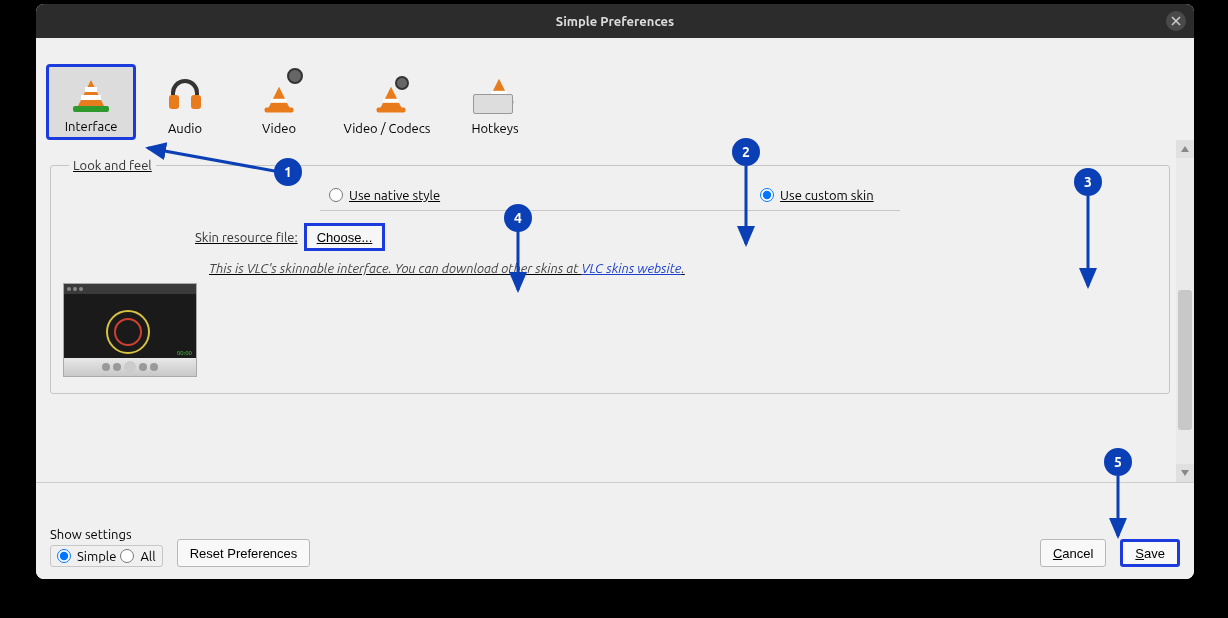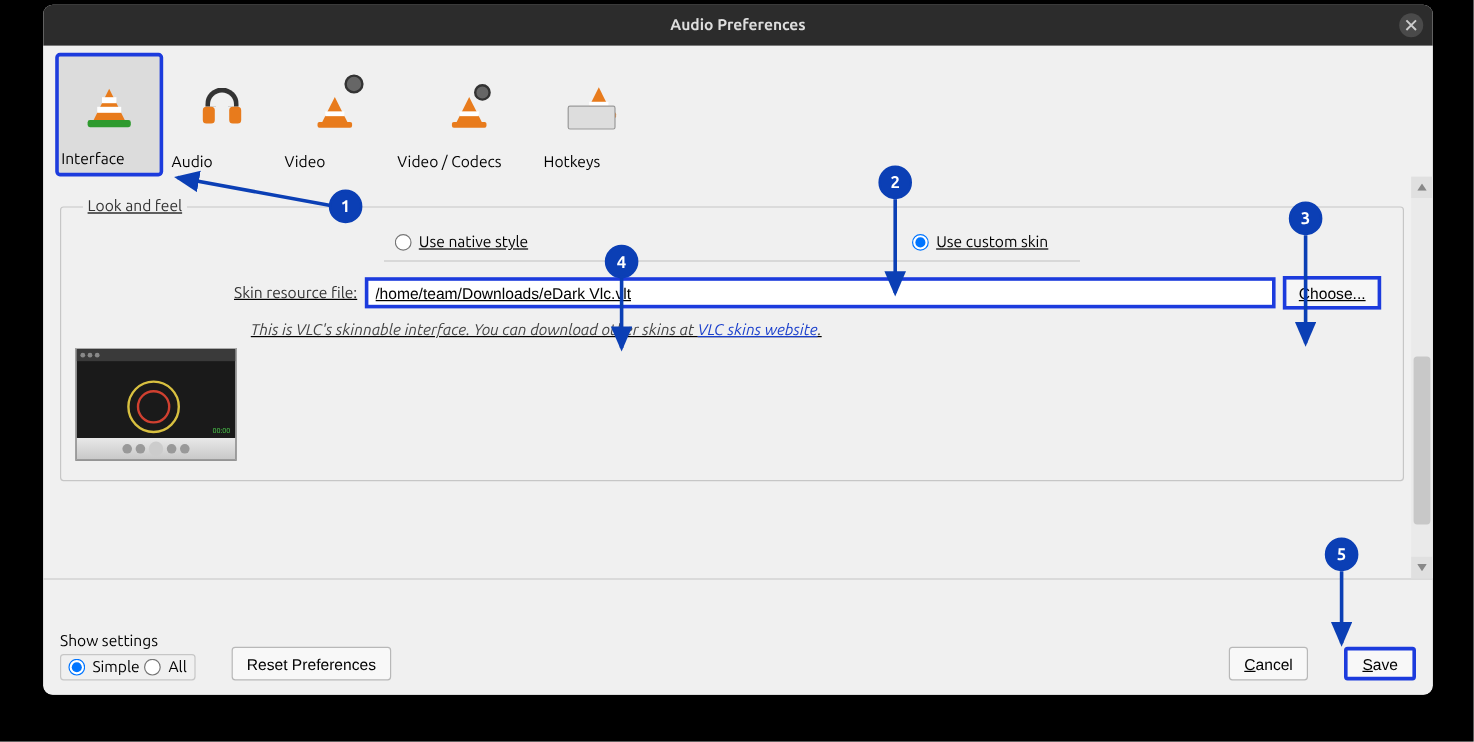--- a/index.html
+++ b/index.html
@@ -3,21 +3,21 @@
 <meta charset="utf-8">
 <style>
 * { box-sizing: border-box; margin: 0; padding: 0; }
 body { font-family: "Ubuntu", "Segoe UI", sans-serif; background: #000; width: 1228px; height: 618px; position: relative; overflow: hidden; }
 .window { position: absolute; left: 36px; top: 4px; width: 1158px; height: 575px; background: #f0f0f0; border-radius: 8px; box-shadow: 0 10px 40px rgba(0,0,0,0.6); display: flex; flex-direction: column; overflow: hidden; }
 .titlebar { background: #2c2c2c; color: #ddd; height: 34px; display: flex; align-items: center; justify-content: center; position: relative; font-weight: 600; font-size: 13px; }
 .close-btn { position: absolute; right: 8px; top: 7px; width: 20px; height: 20px; border-radius: 50%; background: #4a4a4a; color: #ccc; display: flex; align-items: center; justify-content: center; font-size: 12px; cursor: pointer; }
 .close-btn svg { width: 10px; height: 10px; }
 .content { flex: 1; display: flex; flex-direction: column; padding: 0; background: #f0f0f0; }
 .tabs { display: flex; gap: 4px; padding: 6px 10px 0 10px; }
-.tab { display: flex; flex-direction: column; justify-content: flex-end; width: 90px; height: 103px; padding: 4px 2px; border: 1px solid transparent; border-radius: 4px; cursor: pointer; font-size: 13px; }
+.tab { display: flex; flex-direction: column; align-items: center; justify-content: flex-end; width: 90px; height: 76px; padding: 4px 2px; border: 1px solid transparent; border-radius: 4px; cursor: pointer; font-size: 13px; margin-top: 20px; }
 .tab.selected { border: 3px solid #1c3bdd; background: #dcdcdc; }
 .tab .icon-wrap { flex: 1; display: flex; align-items: center; justify-content: center; }
 .tab .label { margin-top: 2px; }
 .tab.wide { width: 116px; }
 .tab.wider { width: 118px; }
 .heading-row { padding: 2px 14px 4px 14px; border-bottom: 1px solid #bbb; }
 .heading { font-size: 22px; font-weight: 700; color: #222; }
 .pane-wrap { display: flex; flex: 1; overflow: hidden; }
 .pane { flex: 1; padding: 10px 6px 10px 14px; overflow-y: auto; text-decoration: underline; }
 .scrollbar { width: 18px; background: #eaeaea; position: relative; }
@@ -36,21 +36,21 @@
 .hint { font-size: 13px; font-style: italic; color: #444; margin-left: 140px; }
 .hint a { color: #1a3fcc; text-decoration: underline; }
 .preview { margin-top: 8px; margin-left: -6px; width: 134px; height: 94px; background: #1a1a1a; border: 1px solid #aaa; position: relative; }
 .preview-top { height: 10px; background: #3a3a3a; display:flex; align-items:center; gap:2px; padding-left:3px;}
 .preview-top .dot{width:4px;height:4px;border-radius:50%;background:#888;}
 .preview-swirl { position: absolute; top: 26px; left: 42px; width: 44px; height: 44px; border: 2px solid #d8c040; border-radius: 50%; filter: blur(0.5px); }
 .preview-swirl::after { content:''; position:absolute; top:6px; left:6px; right:6px; bottom:6px; border:2px solid #d04030; border-radius:50%; }
 .preview-bar { position: absolute; bottom: 0; left: 0; right: 0; height: 18px; background: linear-gradient(#e8e8e8,#c8c8c8); display:flex; align-items:center; justify-content:center; gap:3px;}
 .preview-bar .b{width:8px;height:8px;background:#999;border-radius:50%;}
 .preview-time{position:absolute;bottom:20px;right:4px;font-size:6px;color:#4dd04d;}
-.bottom-bar { border-top: 1px solid #ccc; padding: 8px 14px 12px 14px; display: flex; align-items: flex-end; gap: 30px; }
+.bottom-bar { border-top: 1px solid #ccc; padding: 8px 14px 12px 14px; display: flex; align-items: flex-end; gap: 14px; }
 .show-settings { display: flex; flex-direction: column; gap: 4px; }
 .show-settings .title { font-size: 13px; }
 .show-settings .opts { display: flex; gap: 4px; border: 1px solid #c6c6c6; border-radius: 3px; padding: 3px 6px; }
 .btn { height: 28px; padding: 0 12px; border: 1px solid #b8b8b8; border-radius: 3px; background: #f8f8f8; font-size: 13px; cursor: pointer; margin-top: 48px; }
 .btn u { text-decoration: underline; }
 .spacer { flex: 1; }
 .save-btn { border: 3px solid #1c3bdd; }
 
 .badge { position: absolute; width: 28px; height: 28px; border-radius: 50%; background: #0b3fb5; color: #fff; font-weight: 700; font-size: 14px; display: flex; align-items: center; justify-content: center; z-index: 50; border:2px solid #0b3fb5; }
 svg.overlay { position: absolute; left: 0; top: 0; width: 1228px; height: 618px; pointer-events: none; z-index: 40; }
@@ -66,21 +66,21 @@
 .headphones .cup.l{left:2px;} .headphones .cup.r{right:2px;}
 .cone-mini{transform:scale(0.8);transform-origin:center bottom;}
 .film{position:absolute;top:-6px;right:-2px;width:16px;height:16px;border:2px solid #333;border-radius:50%;background:#666;}
 .kbd{width:40px;height:20px;background:#ddd;border:1px solid #999;border-radius:2px;position:absolute;bottom:0;left:0;}
 </style>
 </head>
 <body>
 
 <div class="window">
   <div class="titlebar">
-    <span>Audio Preferences</span>
+    <span>Simple Preferences</span>
     <div class="close-btn">
       <svg viewBox="0 0 10 10">
           <path d="M1 1 L9 9 M9 1 L1 9" stroke="#ccc" stroke-width="1.6" fill="none"></path>
         </svg>
     </div>
   </div>
 
   <div class="content">
     <div class="tabs">
       <div class="tab selected">
@@ -157,21 +157,20 @@
             </label>
             <span style="width:240px"></span>
             <label class="radio-opt">
               <input type="radio" name="style" checked="" style="">
               <span>Use custom skin</span>
             </label>
           </div>
           <div class="radio-sep"></div>
           <div class="file-row">
             <span class="lbl">Skin resource file:</span>
-            <input class="file-input" type="text" value="/home/team/Downloads/eDark Vlc.vlt" style="">
             <button class="choose-btn">Choose...</button>
           </div>
           <div class="hint">
             <span>This is VLC's skinnable interface. You can download other skins at </span><a href="#">VLC skins website</a><span>.</span>
           </div>
           <div class="preview">
             <div class="preview-top">
                 <div class="dot"></div>
                 <div class="dot"></div>
                 <div class="dot"></div>

